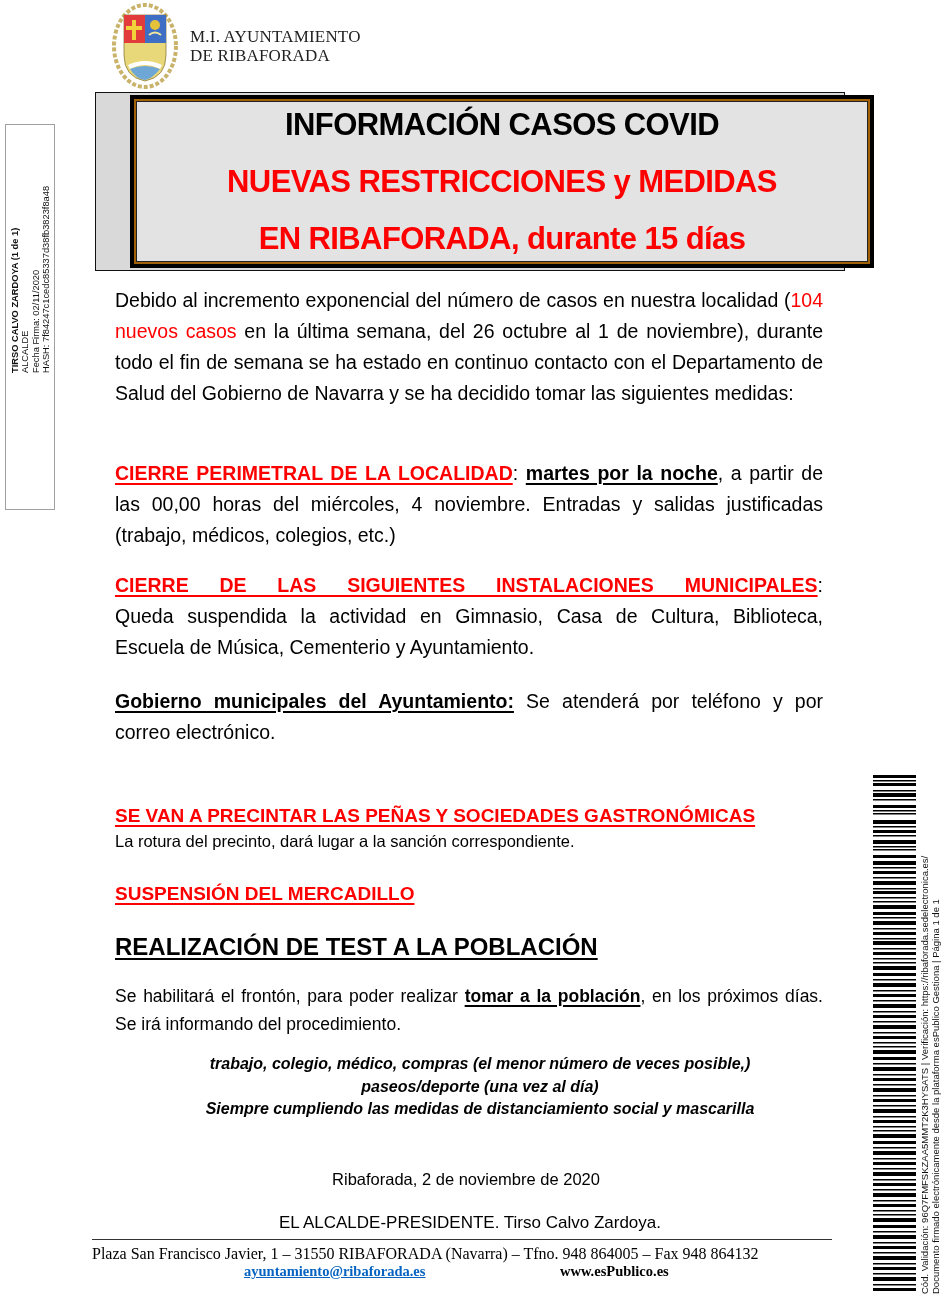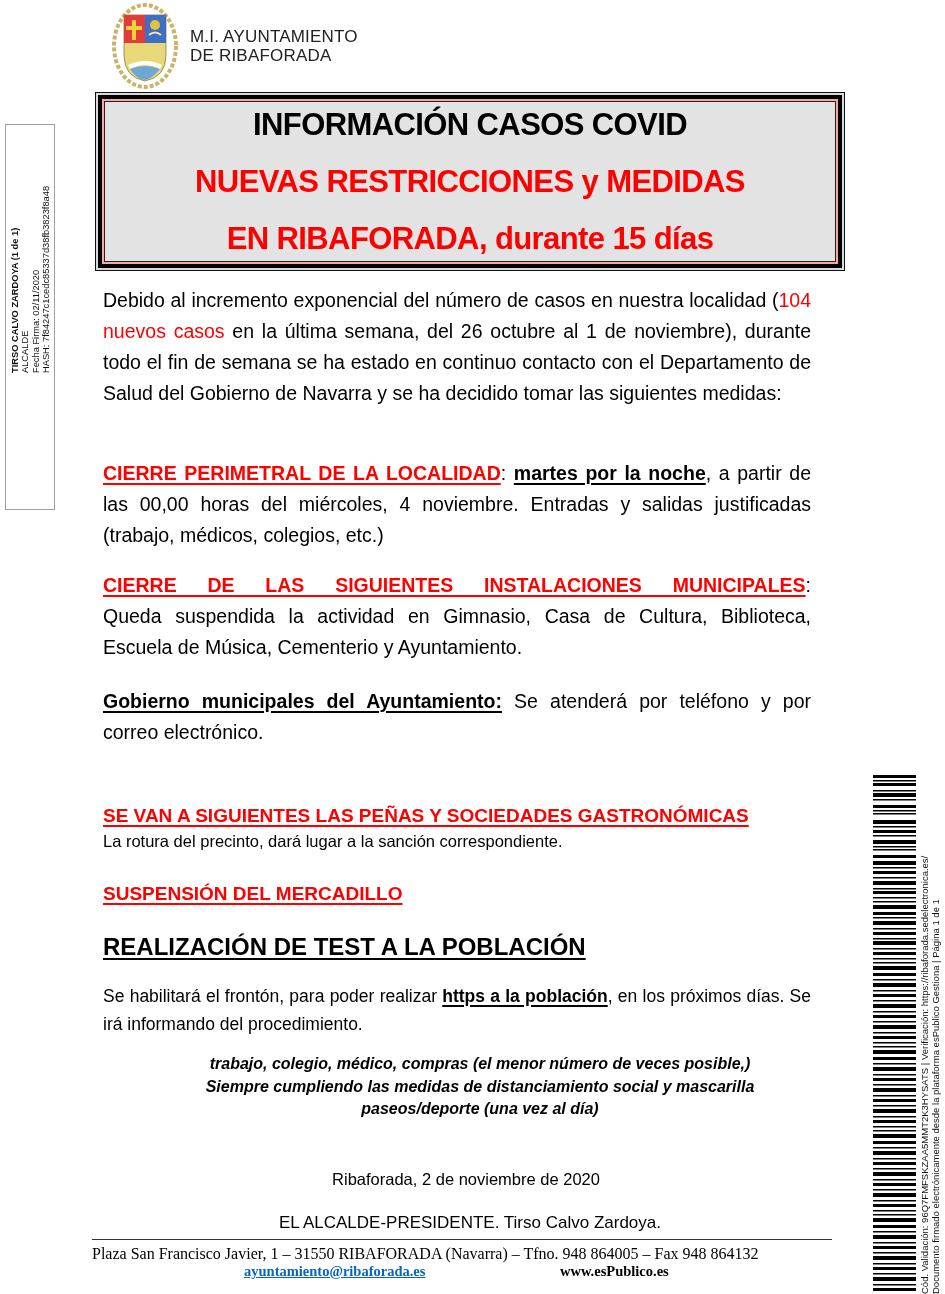--- a/index.html
+++ b/index.html
@@ -2,36 +2,36 @@
 <html><head>
 <meta charset="utf-8">
 <style>
   * { margin: 0; padding: 0; box-sizing: border-box; }
   html, body { width: 945px; height: 1294px; background: #ffffff; overflow: hidden; }
   body { position: relative; font-family: "Liberation Sans", sans-serif; color: #000; }
 
   
   .letterhead { position: absolute; left: 112px; top: 2px; height: 88px; display: flex; align-items: center; }
   .crest { width: 66px; height: 86px; }
-  .org-name { margin-left: 12px; font-family: Liberation Sans, sans-serif; font-size: 17px; line-height: 19px; color: #222; letter-spacing: 0.2px; }
+  .org-name { margin-left: 12px; font-family: Liberation Serif, serif; font-size: 17px; line-height: 19px; color: #222; letter-spacing: 0.2px; }
 
   
   .title-box {
     position: absolute; left: 95px; top: 92px; width: 750px; height: 179px;
     border: 1px solid #111; padding: 2px; background: #d9d9d9;
   }
-  .title-box .mid { width: 100%; height: 100%; border: 4px solid #000; padding: 2px; background: #fca5a5; }
+  .title-box .mid { width: 100%; height: 100%; border: 4px solid #000; padding: 2px; background: #a16207; margin-left: 32px; }
   .title-box .inner { width: 100%; height: 100%; border: 1px solid #222; background: #e3e3e3;
     display: flex; flex-direction: column; align-items: center; justify-content: center; }
   .title-line { font-family: "Liberation Sans", sans-serif; font-weight: bold; font-size: 31px; line-height: 57px; letter-spacing: -0.6px; text-align: center; white-space: nowrap; }
   .title-black { color: #000; }
   .title-red { color: #ff0000; }
 
   
-  .content { position: absolute; left: 103px; width: 708px; }
+  .content { position: absolute; left: 115px; width: 708px; }
   .para { font-size: 19.5px; line-height: 31px; text-align: justify; text-align-last: left; }
   .arial { font-family: "Liberation Sans", sans-serif; }
   .calibri { font-family: "Liberation Sans", sans-serif; }
   .red { color: #ff0000; }
   .u { text-decoration: underline; text-decoration-thickness: 2px; text-underline-offset: 3px; }
   .b { font-weight: bold; }
   .link { color: #0563c1; text-decoration: underline; }
 
   .sec1 { top: 285px; }
   .sec2 { top: 458px; }
@@ -107,38 +107,38 @@
 <div class="content sec3 para calibri">
   <div class="justify-full"><span class="red b u">CIERRE DE LAS SIGUIENTES INSTALACIONES MUNICIPALES</span><span>:</span></div>
   <div>Queda suspendida la actividad en Gimnasio, Casa de Cultura, Biblioteca, Escuela de Música, Cementerio y Ayuntamiento.</div>
 </div>
 
 <div class="content sec4 para calibri">
   <div><span class="b u">Gobierno municipales del Ayuntamiento:</span><span> Se atenderá por teléfono y por correo electrónico.</span></div>
 </div>
 
 <div class="content sec5 calibri">
-  <div class="red b u" style="font-size:19px; line-height:28px;">SE VAN A SIGUIENTES LAS PEÑAS Y SOCIEDADES GASTRONÓMICAS</div>
+  <div class="red b u" style="font-size:19px; line-height:28px;">SE VAN A PRECINTAR LAS PEÑAS Y SOCIEDADES GASTRONÓMICAS</div>
   <div class="small">La rotura del precinto, dará lugar a la sanción correspondiente.</div>
 </div>
 
 <div class="content sec6 calibri">
   <span class="red b u" style="font-size:19px; line-height:28px;">SUSPENSIÓN DEL MERCADILLO</span>
 </div>
 
 <div class="content sec7 calibri">
   <span class="heading-lg u">REALIZACIÓN DE TEST A LA POBLACIÓN</span>
 </div>
 
-<div class="content sec8 calibri" style="font-size:17.5px; line-height:28px; text-align:justify;"><span>Se habilitará el frontón, para poder realizar </span><span class="b u">https a la población</span><span>, en los próximos días. Se irá informando del procedimiento.</span></div>
+<div class="content sec8 calibri" style="font-size:17.5px; line-height:28px; text-align:justify;"><span>Se habilitará el frontón, para poder realizar </span><span class="b u">tomar a la población</span><span>, en los próximos días. Se irá informando del procedimiento.</span></div>
 
 <div class="appeal">
   <div>trabajo, colegio, médico, compras (el menor número de veces posible,)</div>
+  <div>paseos/deporte (una vez al día)</div>
   <div>Siempre cumpliendo las medidas de distanciamiento social y mascarilla</div>
-  <div>paseos/deporte (una vez al día)</div>
 </div>
 
 <div class="date-line">Ribaforada, 2 de noviembre de 2020</div>
 <div class="signer-line">EL ALCALDE-PRESIDENTE. Tirso Calvo Zardoya.</div>
 
 <div class="footer-rule"></div>
 <div class="footer-addr">Plaza San Francisco Javier, 1 – 31550 RIBAFORADA (Navarra) – Tfno. 948 864005 – Fax 948 864132</div>
 <div class="footer-links">
   <span class="footer-email">ayuntamiento@ribaforada.es</span>
   <span class="footer-web">www.esPublico.es</span>

